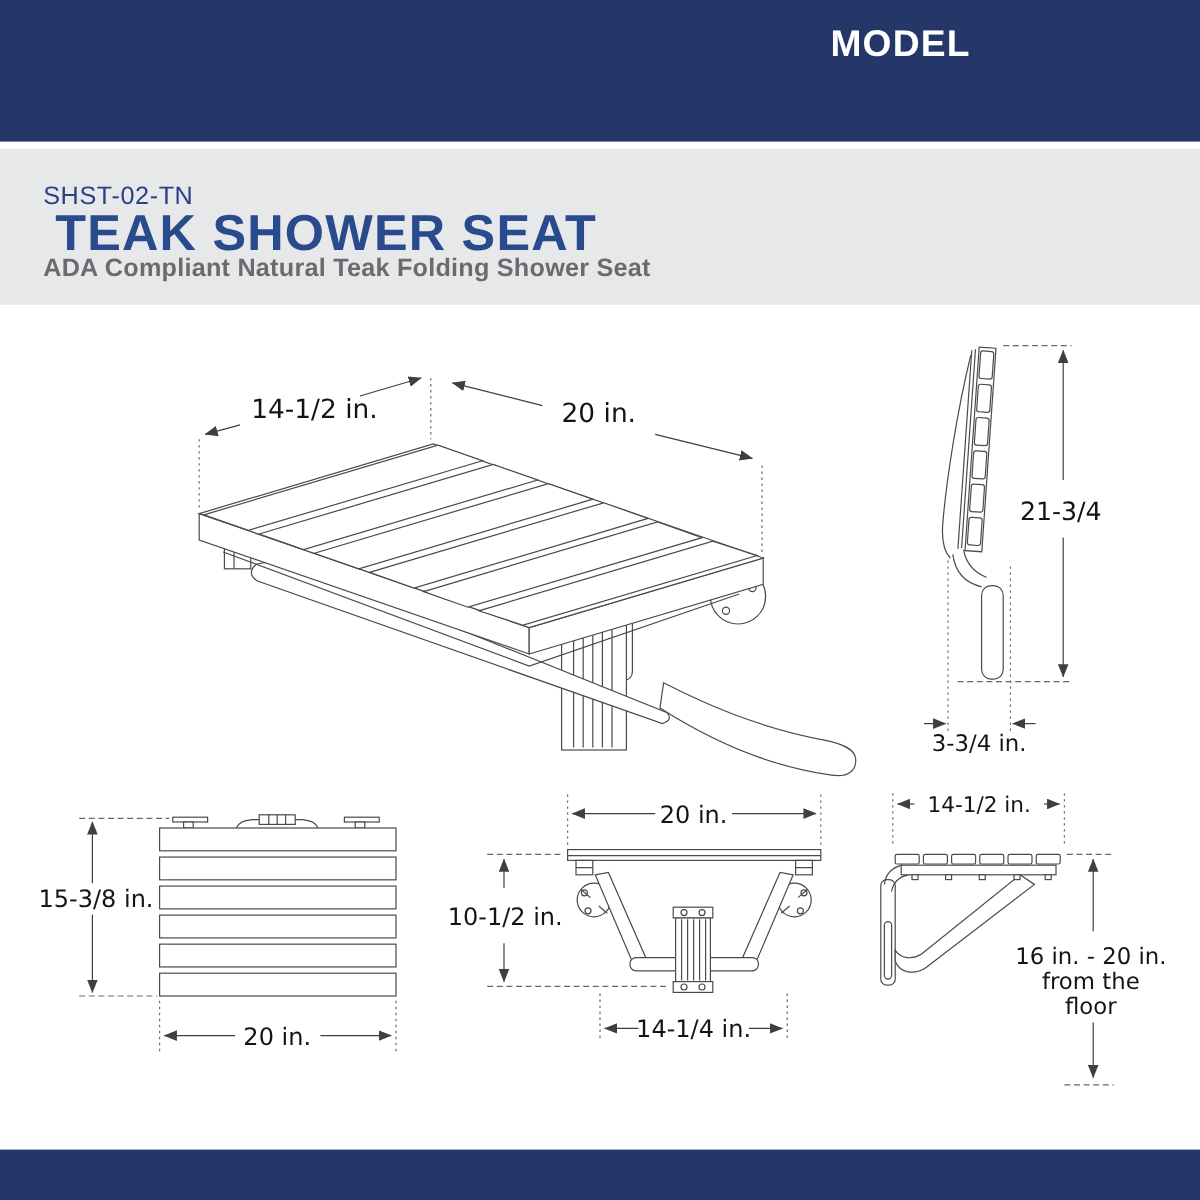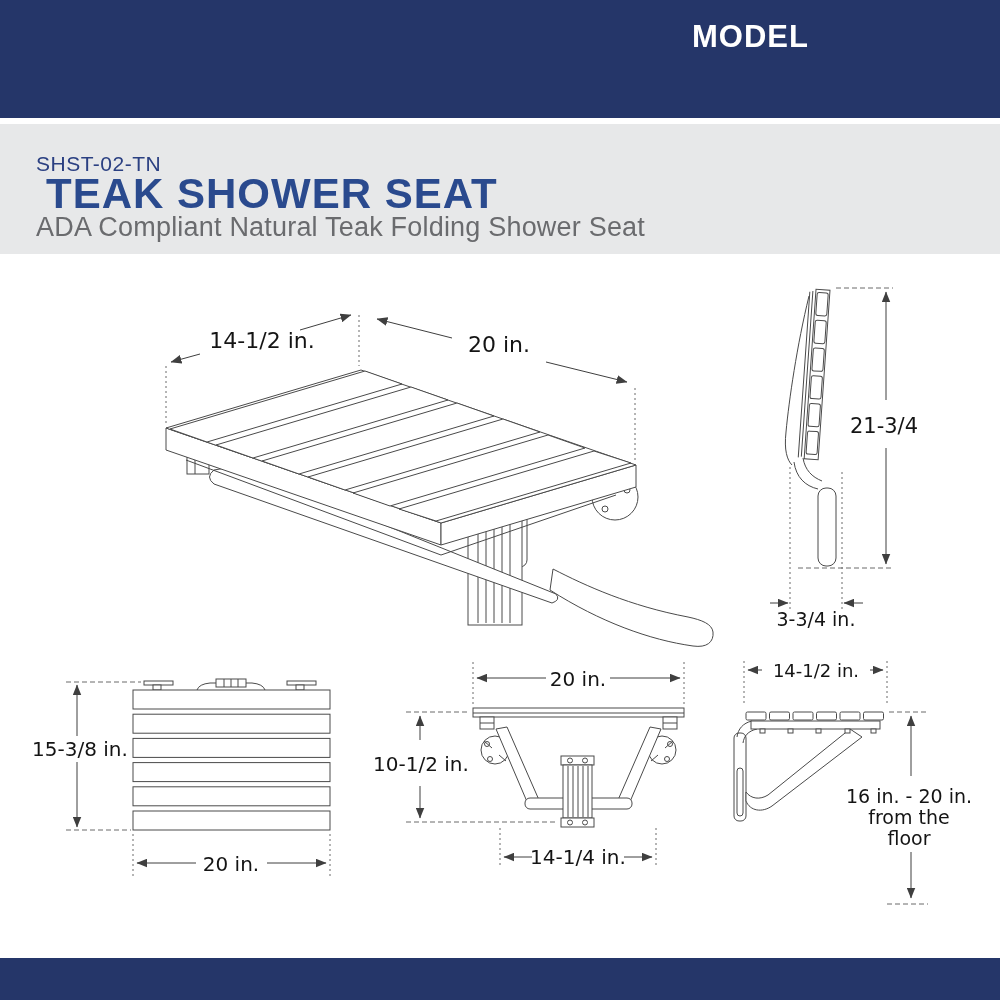--- a/index.html
+++ b/index.html
@@ -18,21 +18,21 @@
   
   .top-band{position:absolute;left:0;top:0;width:1000px;height:118px;background:var(--navy);}
   .band-title{position:absolute;left:692px;top:20px;color:#ffffff;font-weight:bold;
               font-size:31px;line-height:34px;letter-spacing:1px;}
   .title-strip{position:absolute;left:0;top:124px;width:1000px;height:130px;background:var(--band-gray);}
   .model-code{position:absolute;left:36px;top:11px;color:var(--code-blue);font-weight:normal;
               font-size:21px;letter-spacing:0.5px;margin-top:17px;}
   .product-title{position:absolute;left:34px;top:34px;margin:12px;color:var(--title-blue);
               font-weight:bold;font-size:42px;letter-spacing:1px;white-space:nowrap;}
   .product-subtitle{position:absolute;left:36px;top:88px;color:var(--sub-gray);
-              font-weight:400;font-size:27px;letter-spacing:0.2px;white-space:nowrap;}
+              font-weight:700;font-size:21px;letter-spacing:0.2px;white-space:nowrap;}
 
   
   svg.drawings{position:absolute;left:0;top:0;width:1000px;height:1000px;}
   .ln{stroke:var(--line);stroke-width:1;fill:none;}
   .wt{stroke:var(--line);stroke-width:1;fill:#ffffff;}
   .dim{stroke:#3f3f3f;stroke-width:1;fill:none;}
   .ext{stroke:#6a6a6a;stroke-width:1;fill:none;stroke-dasharray:2 3;}
   .dsh{stroke:#6a6a6a;stroke-width:1;fill:none;stroke-dasharray:5 3;}
   text.dt{fill:var(--dim-text);font-family:"DejaVu Sans",sans-serif;text-anchor:middle;}
   .f22{font-size:22px;} .f21{font-size:21px;} .f20{font-size:20px;} .f19{font-size:19px;} .f18{font-size:18px;}

